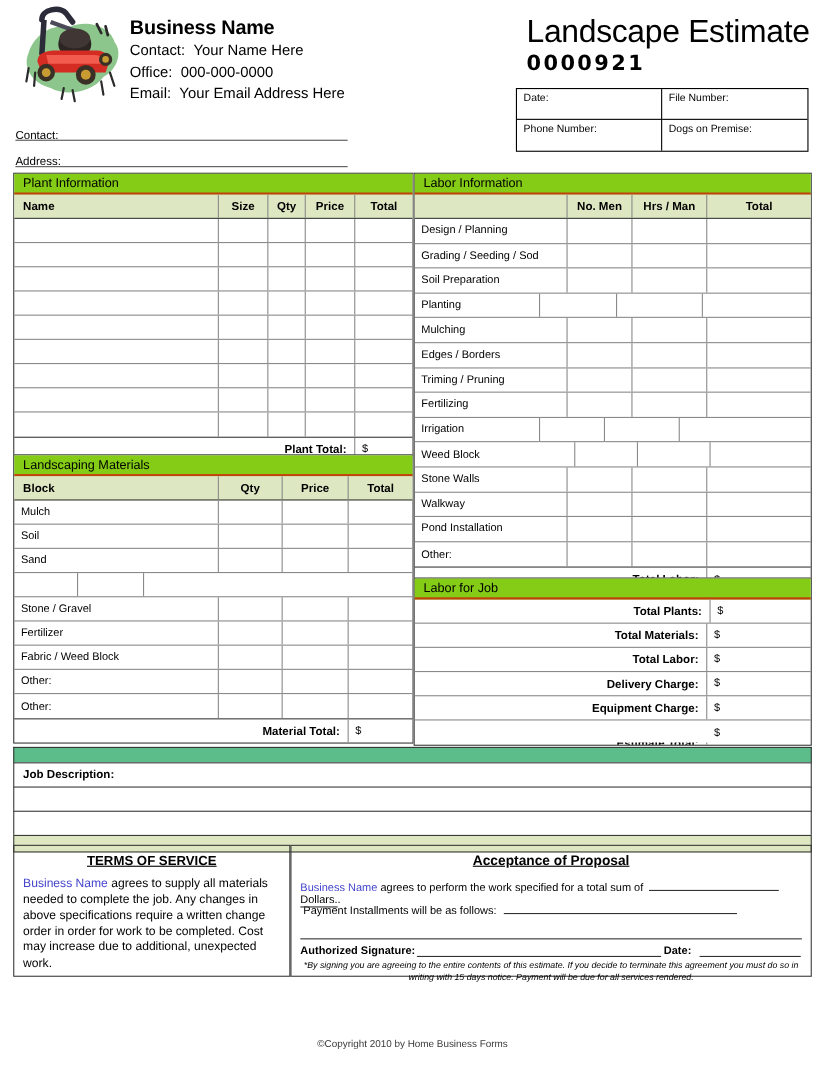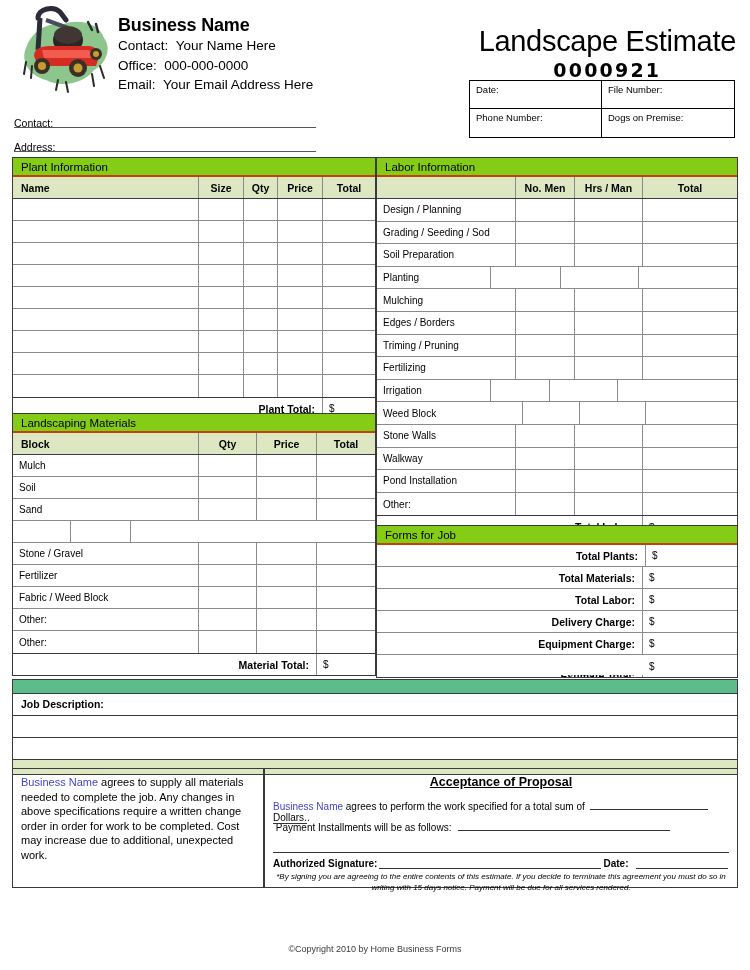--- a/index.html
+++ b/index.html
@@ -12,21 +12,21 @@
     overflow:hidden;
   }
   .page{position:relative;width:750px;height:970px;}
 
   
   .header{position:absolute;left:0;top:0;width:750px;height:152px;}
   .logo{position:absolute;left:8px;top:4px;width:112px;height:96px;}
   .biz{position:absolute;left:118px;top:14px;}
   .biz-name{font-size:18px;font-weight:bold;letter-spacing:-0.2px;line-height:22px;}
   .biz-line{font-size:13.5px;line-height:19.5px;}
-  .title-wrap{position:absolute;right:14px;top:24px;text-align:center;margin-left:20px;}
+  .title-wrap{position:absolute;right:14px;top:12px;text-align:left;margin-left:20px;}
   .doc-title{font-size:29px;line-height:34px;letter-spacing:-0.3px;}
   .doc-num{font-size:19px;font-weight:bold;letter-spacing:2.2px;line-height:24px;font-family:"DejaVu Sans",sans-serif;}
 
   .infogrid{position:absolute;left:469px;top:80px;width:266px;height:58px;
     border:1px solid #000;box-sizing:border-box;display:grid;
     grid-template-columns:1fr 1fr;grid-template-rows:1fr 1fr;}
   .infocell{border-right:1px solid #000;border-bottom:1px solid #000;box-sizing:border-box;
     font-size:9.5px;padding:3px 0 0 6px;}
   .infocell:nth-child(2),.infocell:nth-child(4){border-right:none;}
   .infocell:nth-child(3),.infocell:nth-child(4){border-bottom:none;}
@@ -395,21 +395,21 @@
           <div class="cell" style="width: 94px;"></div>
         </div>
       </div>
     <div class="row totrow" id="labor-total" style="height: 22.6px;">
         <div class="cell totlabel" style="width: 266px;">Total Labor:</div>
         <div class="cell" style="width: 94px;">$</div>
       </div>
   </div>
 
   <div class="tbl" id="totals-table">
-    <div class="secthead">Forms for Job</div>
+    <div class="secthead">Labor for Job</div>
     <div id="totals-rows">
         <div class="row" style="height: 22px; padding-left: 12px;">
           <div class="cell totlabel" style="width: 266px;">Total Plants:</div>
           <div class="cell" style="width: 94px;">$</div>
         </div>
         <div class="row" style="height: 22px;">
           <div class="cell totlabel" style="width: 266px;">Total Materials:</div>
           <div class="cell" style="width: 94px;">$</div>
         </div>
         <div class="row" style="height: 22px;">
@@ -433,20 +433,21 @@
 
   <div id="jobdesc-block">
     <div class="greenbar"></div>
     <div class="jd-row">Job Description:</div>
     <div class="jd-row blank"></div>
     <div class="jd-row blank"></div>
     <div class="lightbar"></div>
   </div>
 
   <div id="terms-block">
+    <div class="terms-title">TERMS OF SERVICE</div>
     <div class="terms-body">
       <span class="bizblue">Business Name</span><span> agrees to supply all materials needed to complete the job.  Any changes in above specifications require a written change order in order for work to be completed.  Cost may increase due to additional, unexpected work.</span>
     </div>
   </div>
 
   <div id="accept-block">
     <div class="accept-title">Acceptance of Proposal</div>
     <div class="accept-line1">
       <span class="bizblue">Business Name</span><span> agrees to perform the work specified for a total sum of</span>
       <span class="ul" style="width:118px;height:12px;margin:0 2px;"></span><span class="ul">Dollars.</span>.

